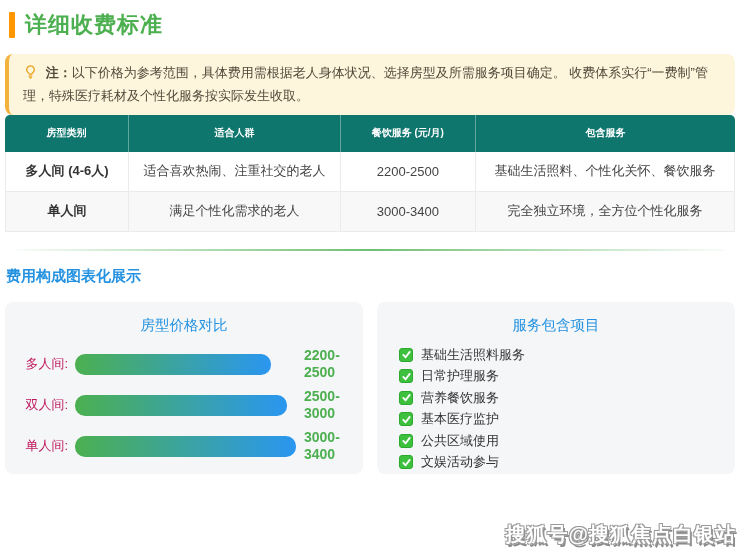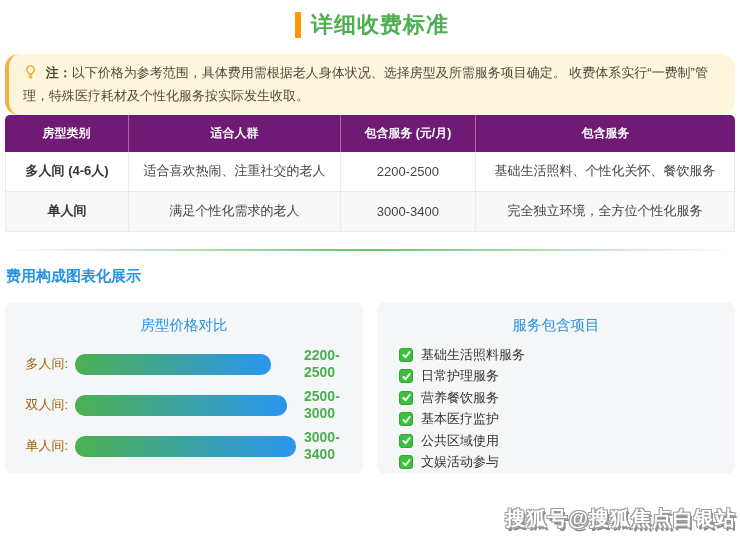--- a/index.html
+++ b/index.html
@@ -6,46 +6,46 @@
   html, body { background: #fff; }
   body {
     width: 740px; height: 554px;
     font-family: "Liberation Sans", "DejaVu Sans", sans-serif;
     position: relative; overflow: hidden;
     color: #333;
   }
   .container { padding: 8px 5px 0 5px; position: relative; height: 100%; }
 
   
-  .page-header { display: flex; align-items: center; margin: 2px 0 14px 4px; justify-content: center; }
+  .page-header { display: flex; align-items: center; margin: 2px 0 14px 4px; }
   .accent-bar { width: 6px; height: 26px; background: #ff9800; border-radius: 1px; margin-right: 10px; }
   .page-title { font-size: 22px; font-weight: bold; color: #4CAF50; letter-spacing: 1px; }
 
   
   .note-box {
-    background: #fdf5dc; border-left: 4px solid #f3b23e; border-radius: 14px;
+    background: #fdf5dc; border-left: 4px solid #f3b23e; border-radius: 8px;
     padding: 8px 14px; font-size: 13px; line-height: 1.65; color: #52493a;
     display: block;
   }
   .note-box .bulb { vertical-align: -2px; margin-right: 4px; }
   .note-label { font-weight: bold; }
 
   
   .section-title {
     font-size: 15px; font-weight: bold; color: #2492e0; margin: 16px 0 11px 1px;
   }
 
   
   table.fee-table {
     width: 100%; border-collapse: separate; border-spacing: 0; table-layout: fixed;
     border-radius: 5px 5px 0 0; overflow: hidden;
     font-size: 13px;
   }
   .fee-table th {
-    background: #701a75; color: #fff; font-weight: bold; font-size: 12px;
+    background: #0f766e; color: #fff; font-weight: bold; font-size: 10px;
     height: 37px; text-align: center; border-right: 1px solid rgba(255,255,255,.35);
   }
   .fee-table th:last-child { border-right: none; }
   .fee-table td {
     height: 40px; text-align: center; vertical-align: middle;
     border-bottom: 1px solid #ebebeb; border-right: 1px solid #ebebeb;
     color: #444; padding: 1px 6px;
   }
   .fee-table td:first-child { border-left: 1px solid #ebebeb; font-weight: bold; color: #333; }
   .fee-table td:last-child { }
@@ -65,21 +65,21 @@
     background: #f4f6f8; border-radius: 8px; height: 172px;
     padding: 14px 12px 10px 12px; flex: 1; overflow: hidden;
   }
   .panel-title {
     text-align: center; color: #2492e0; font-weight: normal; font-size: 14.5px;
     margin-bottom: 9px;
   }
 
   
   .bar-row { display: flex; align-items: center; height: 41px; }
-  .bar-label { width: 58px; text-align: right; padding-right: 7px; font-size: 13px; color: #a16207; flex: none; }
+  .bar-label { width: 58px; text-align: right; padding-right: 7px; font-size: 13px; color: #be185d; flex: none; }
   .bar-track { flex: 1; }
   .bar-fill {
     height: 21px; border-radius: 10px;
     background: linear-gradient(90deg, #4cb050, #2a96f0);
   }
   .bar-value {
     width: 47px; margin-left: 6px; flex: none;
     color: #4CAF50; font-weight: bold; font-size: 14px; line-height: 1.25;
     word-wrap: break-word;
   }
@@ -89,21 +89,21 @@
   .service-item { display: flex; align-items: center; height: 21.5px; font-size: 13px; color: #333; }
   .checkbox {
     width: 14px; height: 14px; border-radius: 3px; background: #3dc03d;
     border: 1px solid #2fa82f; margin-right: 8px; flex: none;
     display: inline-flex; align-items: center; justify-content: center;
   }
   .checkbox svg { display: block; }
 
   
   .watermark {
-    position: absolute; right: 4px; bottom: 22px;
+    position: absolute; right: 4px; bottom: 6px;
     font-size: 20px; font-weight: bold; letter-spacing: 1px;
     color: #fff;
     text-shadow: -1px -1px 0 #9a9a9a, 1px -1px 0 #9a9a9a, -1px 1px 0 #9a9a9a, 1px 1px 0 #9a9a9a, 2px 3px 0 #8a8a8a;
     z-index: 10;
   }
 </style>
 </head>
 <body>
 
 <div class="container">
@@ -128,21 +128,21 @@
     <colgroup>
         <col class="col1">
         <col class="col2">
         <col class="col3">
         <col class="col4">
       </colgroup>
     <thead>
       <tr>
         <th>房型类别</th>
         <th>适合人群</th>
-        <th>包含服务 (元/月)</th>
+        <th>餐饮服务 (元/月)</th>
         <th>包含服务</th>
       </tr>
     </thead>
     <tbody>
       <tr>
         <td>多人间 (4-6人)</td>
         <td>适合喜欢热闹、注重社交的老人</td>
         <td>2200-2500</td>
         <td>基础生活照料、个性化关怀、餐饮服务</td>
       </tr>

